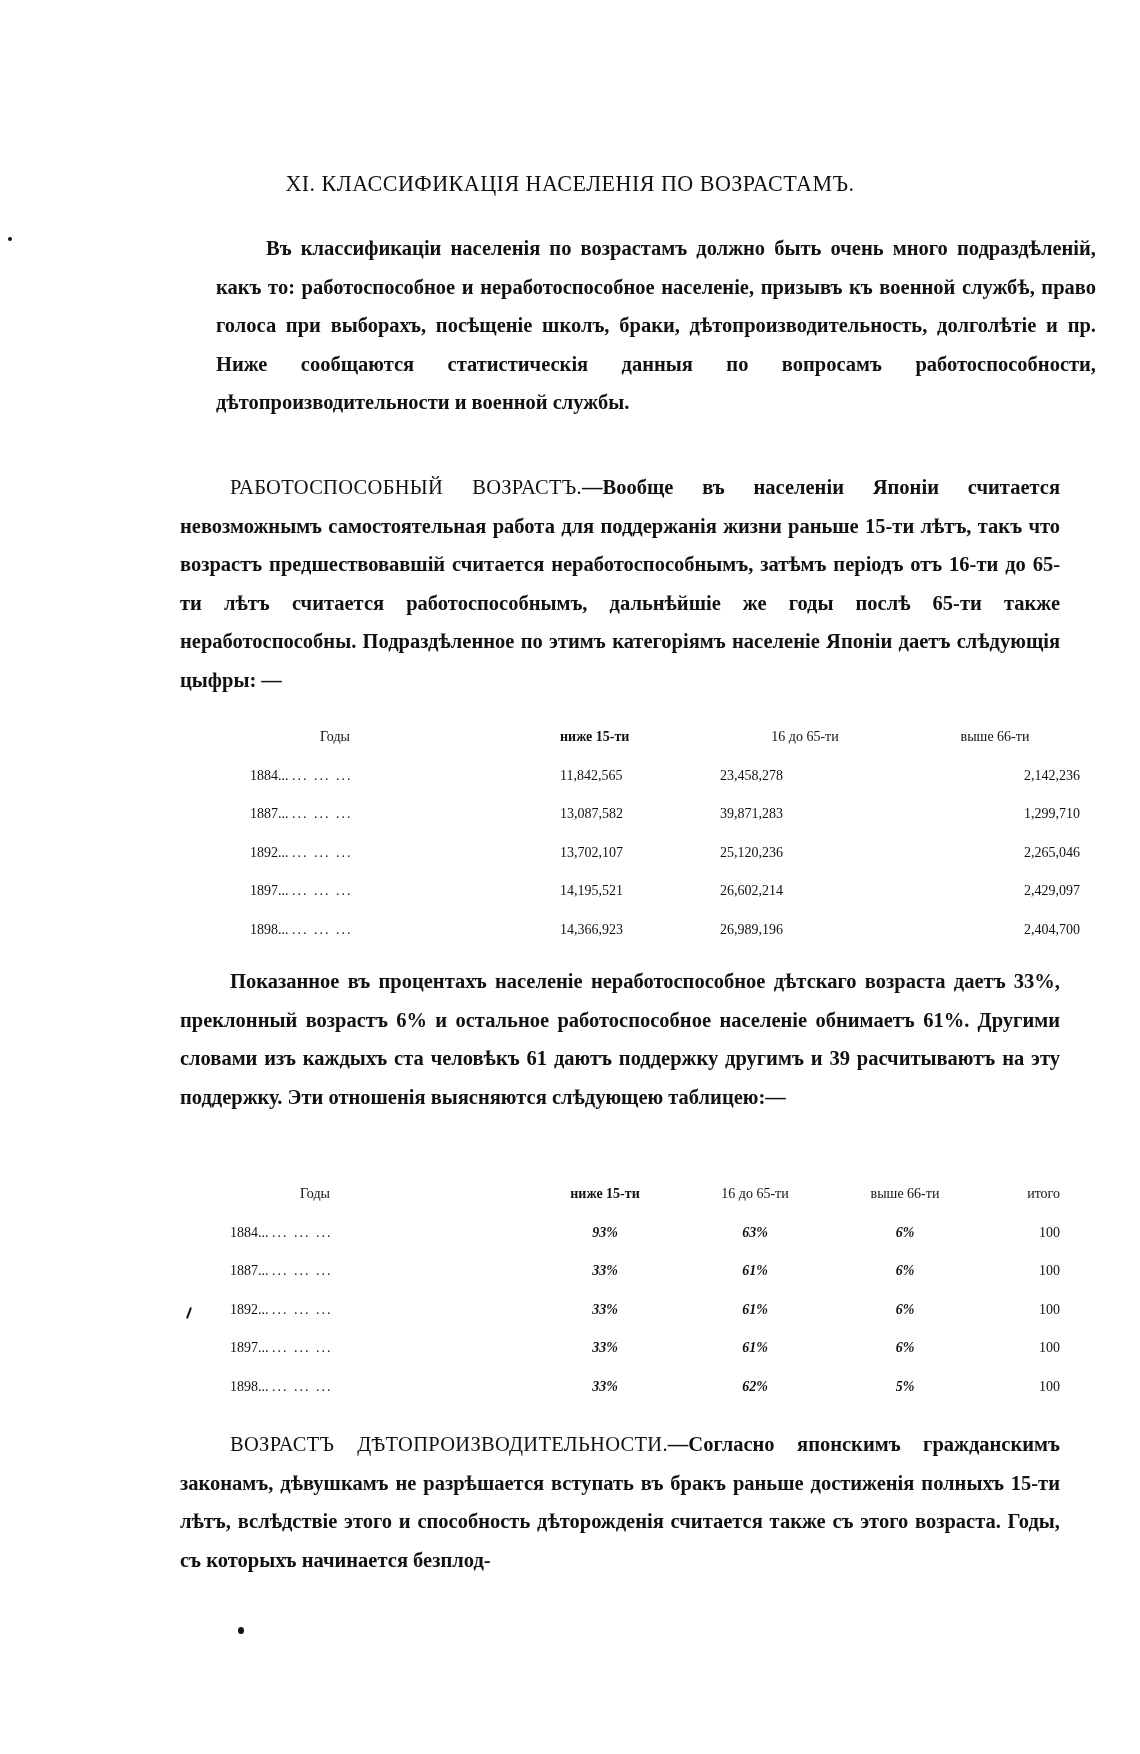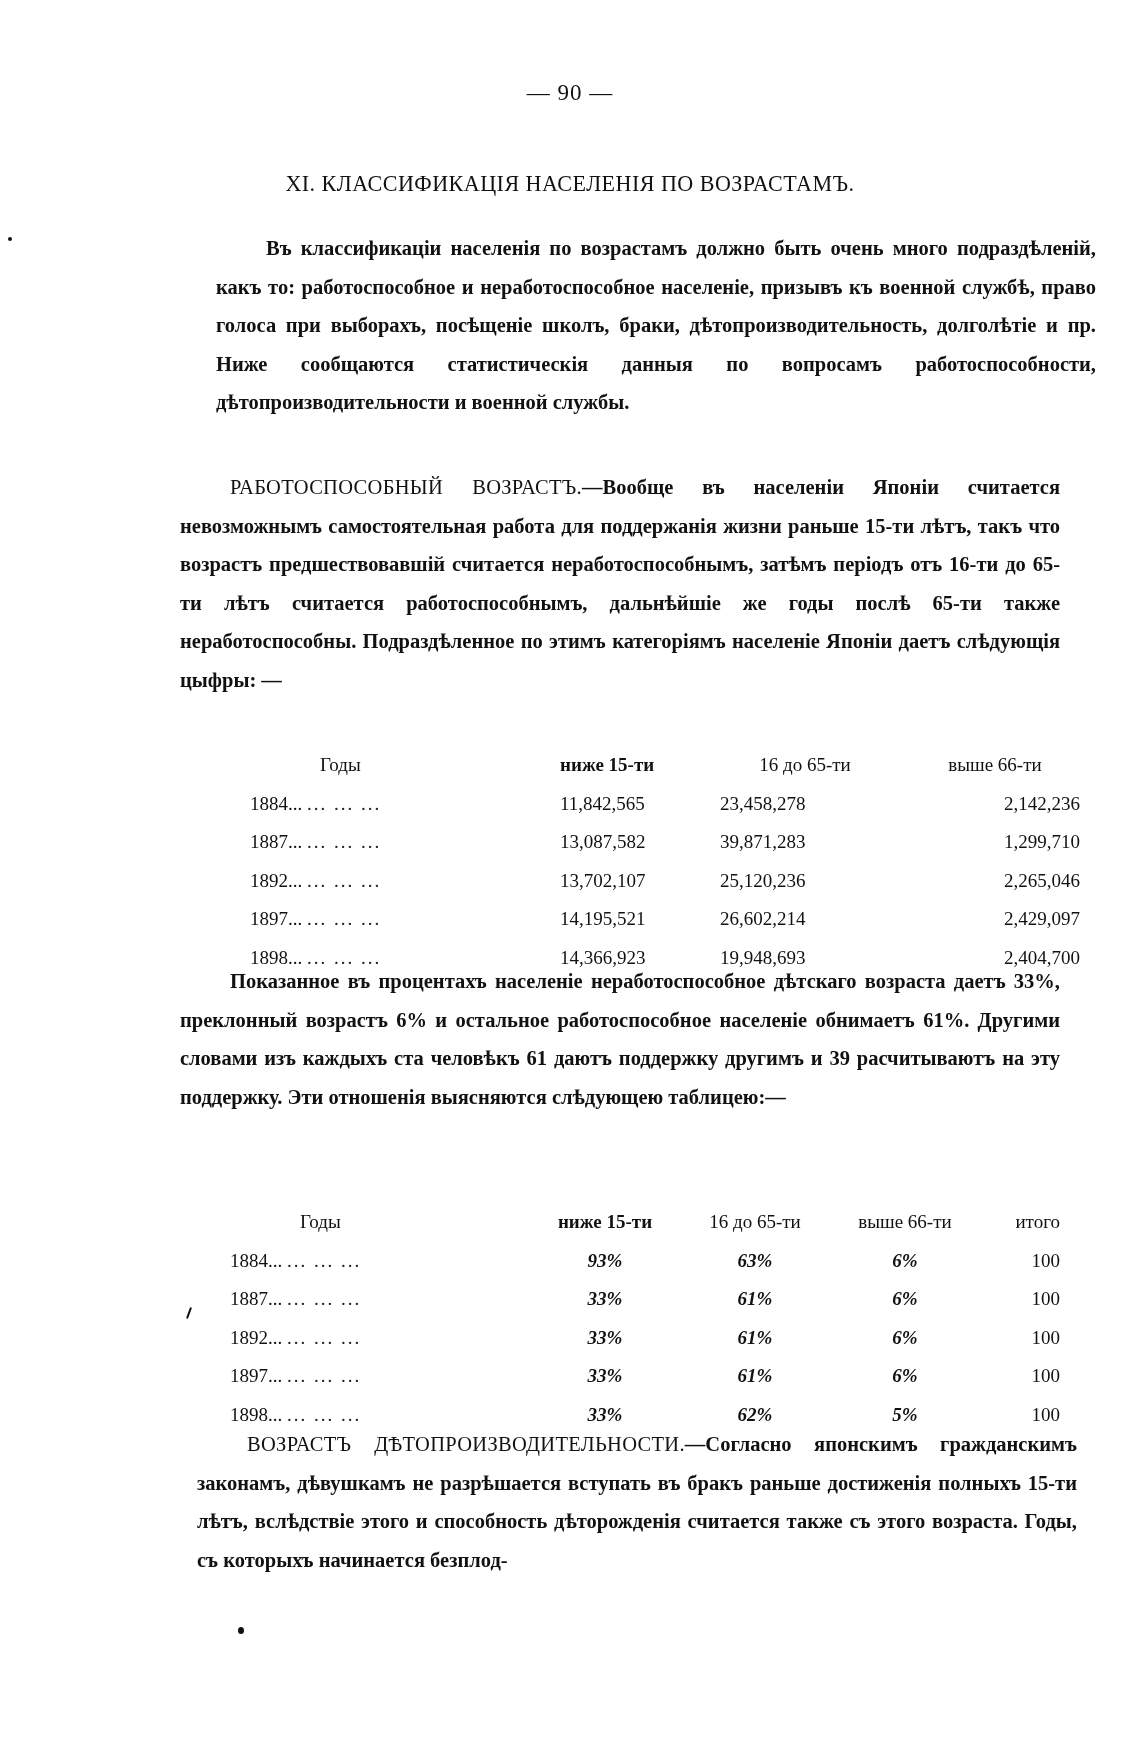--- a/index.html
+++ b/index.html
@@ -10,22 +10,22 @@
   }
   .page { position: absolute; left: 0; top: 0; width: 1140px; height: 1754px; }
   .pageno { position: absolute; top: 80px; left: 0; width: 1140px; text-align: center; font-size: 23px; letter-spacing: 1px; }
   .chapter { position: absolute; top: 170px; left: 0; width: 1140px; text-align: center; font-size: 24px; letter-spacing: 0.5px; transform: scaleX(0.92); }
   .para { position: absolute; left: 180px; width: 880px; font-size: 20.5px; line-height: 38.5px; text-align: justify; font-weight: bold; }
   .para .indent { display: inline-block; width: 50px; }
   .para .hd { font-weight: normal; letter-spacing: 0.3px; }
   .p1 { top: 229px; margin-left: 36px; }
   .p2 { top: 468px; }
   .p3 { top: 962px; }
-  .p4 { top: 1543px; margin-left: 17px; }
-  table { position: absolute; border-collapse: collapse; font-size: 19px; margin-top: 28px; }
+  .p4 { top: 1543px; }
+  table { position: absolute; border-collapse: collapse; font-size: 14px; }
   td, th { padding: 0; height: 38.5px; font-weight: normal; white-space: nowrap; }
   .t1 { top: 718px; left: 250px; }
   .t1 .c-year { width: 240px; text-align: left; }
   .t1 .c-a { width: 160px; text-align: left; }
   .t1 .c-b { width: 170px; text-align: left; padding-right: 20px; }
   .t1 .c-c { width: 170px; text-align: right; }
   .t1 th.c-year { text-align: left; padding-left: 70px; }
   .t1 th.c-a { font-weight: bold; }
   .t1 th.c-b, .t1 th.c-c { text-align: center; }
   .t2 { top: 1175px; left: 230px; }
@@ -38,21 +38,20 @@
   .t2 th.c-a { font-weight: bold; }
   .dots { letter-spacing: 2px; color: #222; }
   .pct { font-style: italic; font-weight: bold; }
   .speck { position: absolute; background: #111; border-radius: 50%; }
 </style>
 </head>
 <body>
 
 <div class="page">
 
-  <div class="pageno">— 90 —</div>
 
   <div class="chapter">XI. КЛАССИФИКАЦІЯ НАСЕЛЕНІЯ ПО ВОЗРАСТАМЪ.</div>
 
   <div class="para p1"><span class="indent"></span><span>Въ классификаціи населенія по возрастамъ должно быть очень много подраздѣленій, какъ то: работоспособное и неработоспособное населеніе, призывъ къ военной службѣ, право голоса при выборахъ, посѣщеніе школъ, браки, дѣтопроизводительность, долголѣтіе и пр. Ниже сообщаются статистическія данныя по вопросамъ работоспособности, дѣтопроизводительности и военной службы.</span></div>
 
   <div class="para p2"><span class="indent"></span><span class="hd">РАБОТОСПОСОБНЫЙ ВОЗРАСТЪ.</span><span>—Вообще въ населеніи Японіи считается невозможнымъ самостоятельная работа для поддержанія жизни раньше 15-ти лѣтъ, такъ что возрастъ предшествовавшій считается неработоспособнымъ, затѣмъ періодъ отъ 16-ти до 65-ти лѣтъ считается работоспособнымъ, дальнѣйшіе же годы послѣ 65-ти также неработоспособны. Подраздѣленное по этимъ категоріямъ населеніе Японіи даетъ слѣдующія цыфры: —</span></div>
 
   <table class="t1">
     <thead>
       <tr>
@@ -83,21 +82,21 @@
       </tr>
       <tr>
         <td class="c-year"><span>1897...</span> <span class="dots">... ... ...</span></td>
         <td class="c-a">14,195,521</td>
         <td class="c-b">26,602,214</td>
         <td class="c-c">2,429,097</td>
       </tr>
       <tr>
         <td class="c-year"><span>1898...</span> <span class="dots">... ... ...</span></td>
         <td class="c-a">14,366,923</td>
-        <td class="c-b">19,948,693</td>
+        <td class="c-b">26,989,196</td>
         <td class="c-c">2,404,700</td>
       </tr>
     </tbody>
   </table>
 
   <div class="para p3"><span class="indent"></span><span>Показанное въ процентахъ населеніе неработоспособное дѣтскаго возраста даетъ 33%, преклонный возрастъ 6% и остальное работоспособное населеніе обнимаетъ 61%. Другими словами изъ каждыхъ ста человѣкъ 61 даютъ поддержку другимъ и 39 расчитываютъ на эту поддержку. Эти отношенія выясняются слѣдующею таблицею:—</span></div>
 
   <table class="t2">
     <thead>
       <tr>

